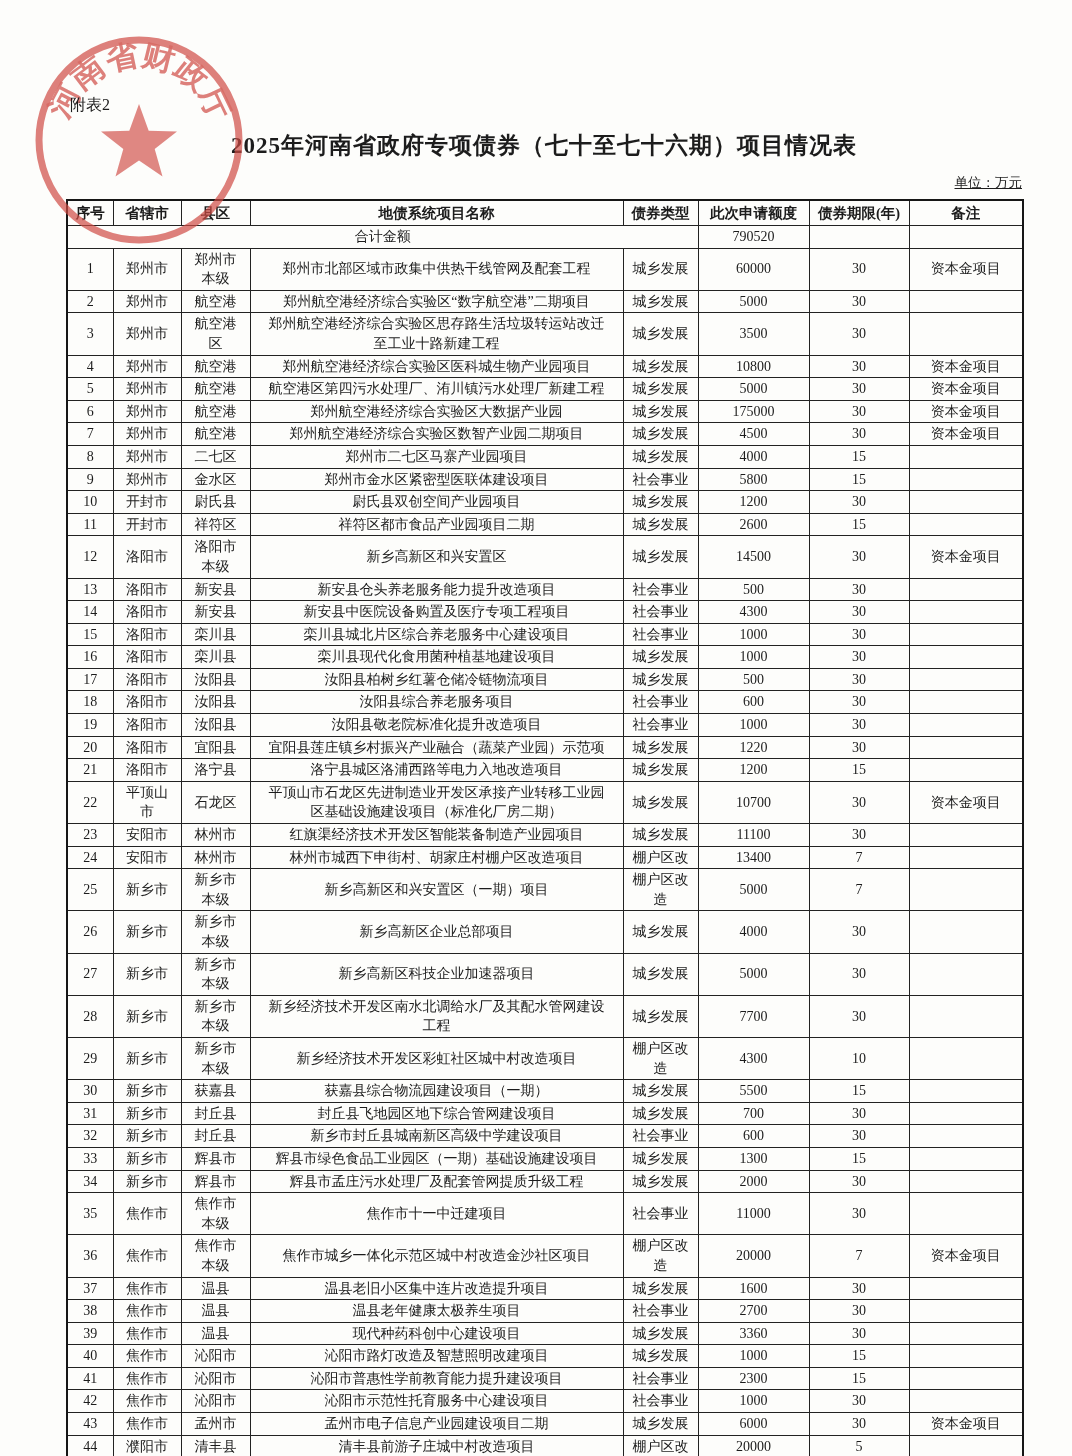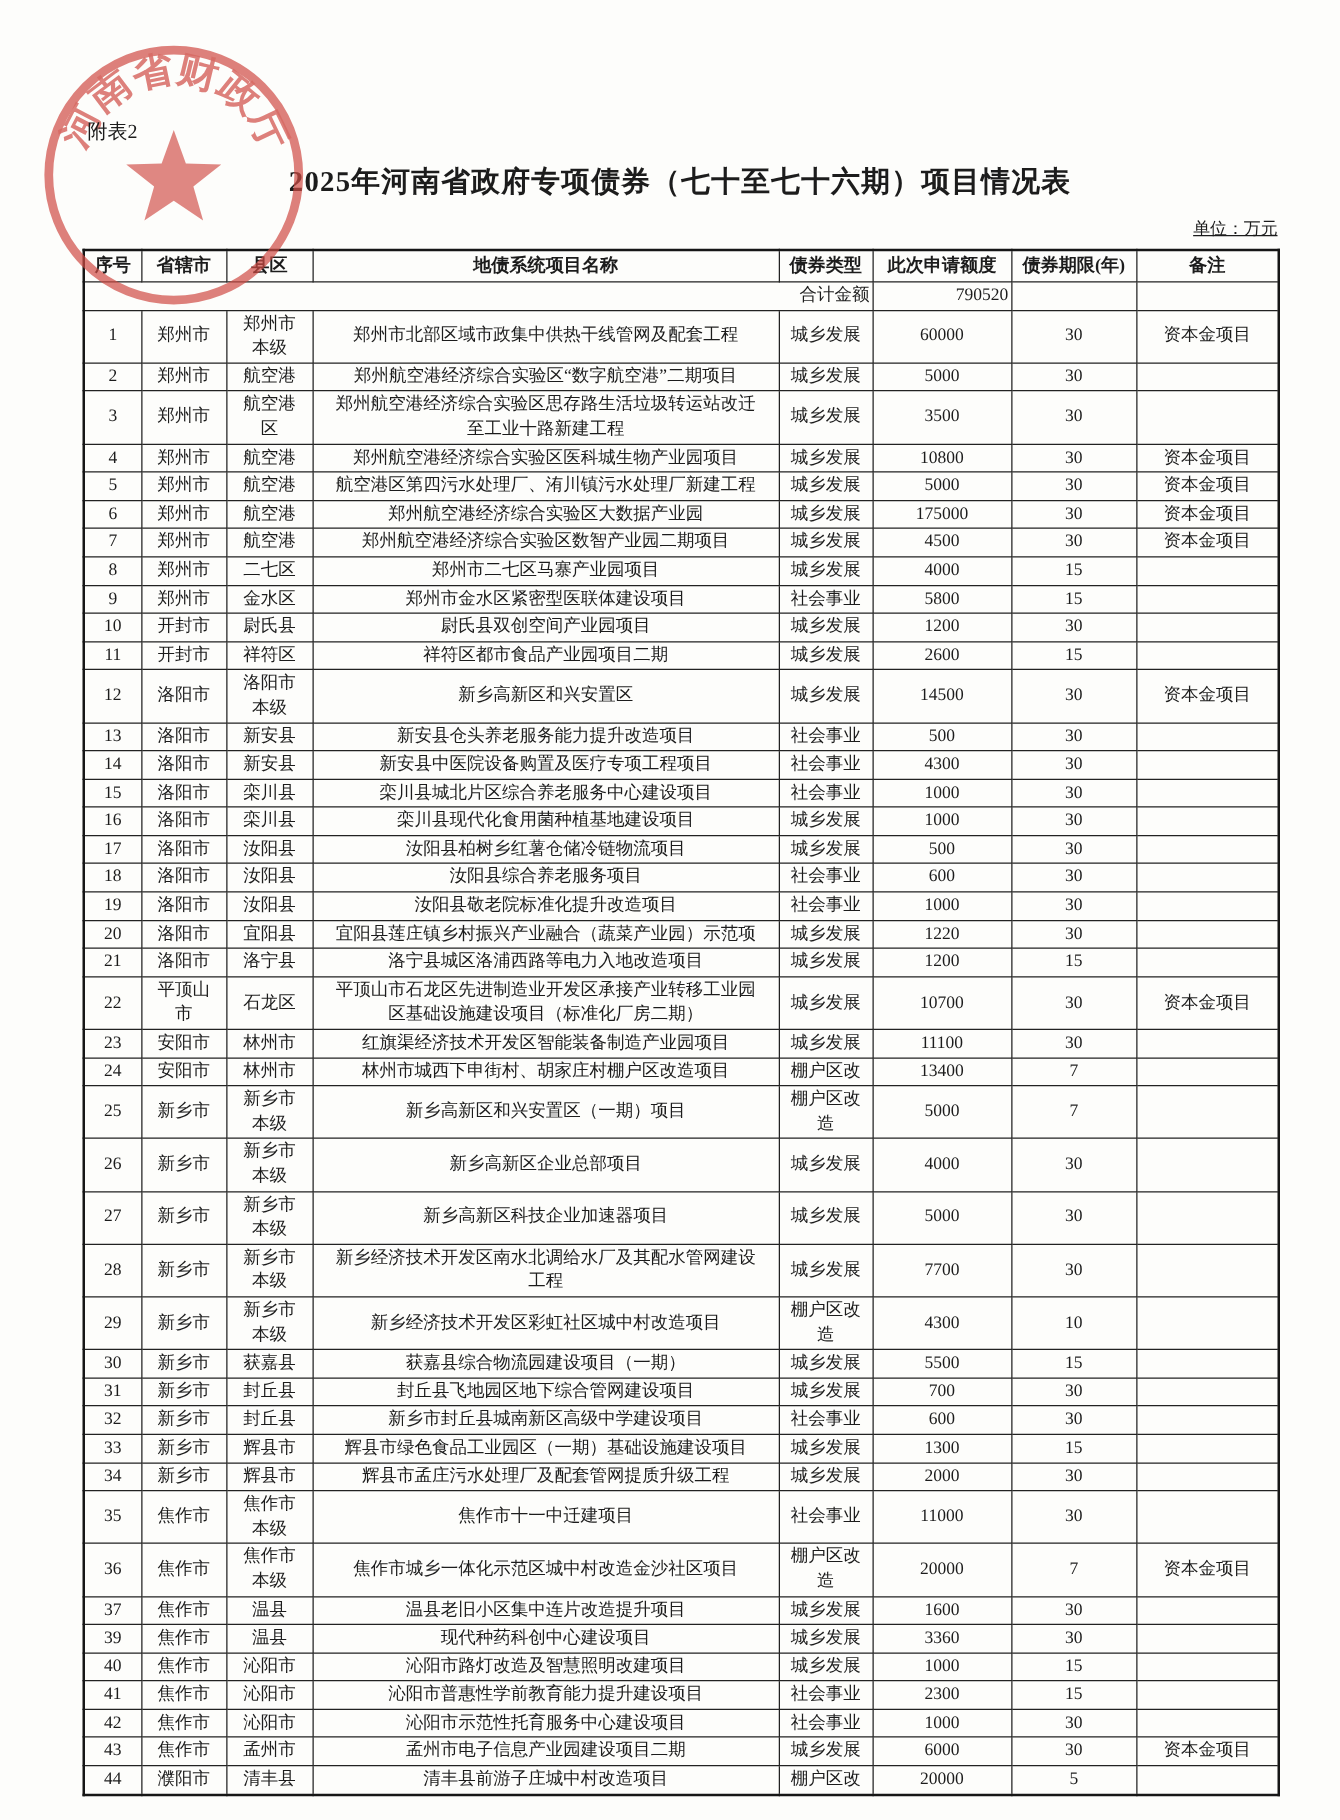--- a/index.html
+++ b/index.html
@@ -10,21 +10,21 @@
              font-size:23px;font-weight:bold;letter-spacing:1px;z-index:2;}
   .unit-label{position:absolute;top:174px;right:50px;font-size:13.5px;z-index:2;text-decoration:underline;}
   .stamp{position:absolute;left:26px;top:32px;width:226px;height:218px;z-index:6;
          pointer-events:none;opacity:.82;}
   table.bond-table{position:absolute;left:66px;top:199px;width:956px;z-index:3;
                    border-collapse:collapse;table-layout:fixed;border:2px solid #161616;}
   .bond-table th,.bond-table td{border:1px solid #222;text-align:center;vertical-align:middle;
       font-size:14px;line-height:1.4;padding:1px 2px;white-space:pre-line;font-weight:normal;
       overflow:hidden;}
   .bond-table thead th{font-weight:bold;height:22px;font-size:14.5px;margin-left:40px;}
-  .bond-table .total-row td{height:18px;text-align:right;}
+  .bond-table .total-row td{height:18px;}
 </style>
 </head>
 <body>
 
 <div class="page">
 
   <svg class="stamp" viewBox="0 0 226 218" xmlns="http://www.w3.org/2000/svg">
     <circle cx="113" cy="108" r="100" fill="none" stroke="#cf4a43" stroke-width="7" stroke-opacity="0.85"></circle>
     <polygon points="113,72 122.7,98.7 151,99.6 128.7,117.1 136.5,144.4 113,128.5 89.5,144.4 97.3,117.1 75,99.6 103.3,98.7" fill="#cf4a43" fill-opacity="0.8"></polygon>
     <defs>
@@ -452,20 +452,30 @@
           <td>37</td>
           <td>焦作市</td>
           <td>温县</td>
           <td>温县老旧小区集中连片改造提升项目</td>
           <td>城乡发展</td>
           <td>1600</td>
           <td>30</td>
           <td></td>
         </tr>
         <tr>
+          <td>38</td>
+          <td>焦作市</td>
+          <td>温县</td>
+          <td>温县老年健康太极养生项目</td>
+          <td>社会事业</td>
+          <td>2700</td>
+          <td>30</td>
+          <td></td>
+        </tr>
+        <tr>
           <td>39</td>
           <td>焦作市</td>
           <td>温县</td>
           <td>现代种药科创中心建设项目</td>
           <td>城乡发展</td>
           <td>3360</td>
           <td>30</td>
           <td></td>
         </tr>
         <tr>

